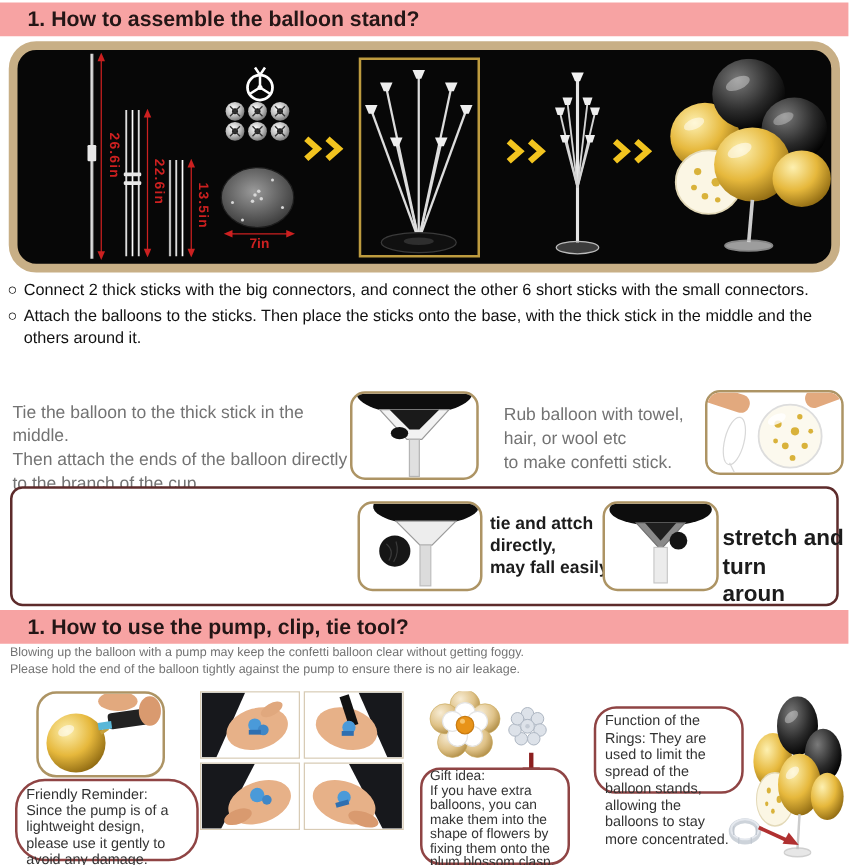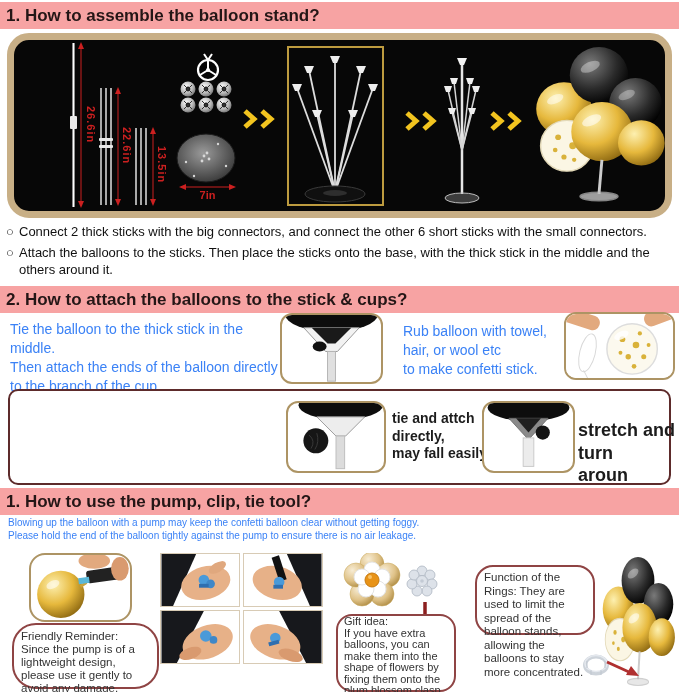--- a/index.html
+++ b/index.html
@@ -1,40 +1,40 @@
 <!DOCTYPE html>
 <html><head>
 <meta charset="utf-8">
 <style>
   * { margin:0; padding:0; box-sizing:border-box; }
   body { font-family:"Liberation Sans", sans-serif; background:#fff; }
   .page { position:relative; width:679px; height:692px; background:#fff; overflow:hidden; }
   .abs { position:absolute; }
 
   .hbar { left:0; width:679px; height:27px; background:#f7a3a3; color:#241616;
-          font-weight:bold; font-size:17px; line-height:27px; padding-left:6px; }
+          font-weight:bold; font-size:17px; line-height:27px; padding-left:22px; }
 
   .panel { left:7px; top:33px; width:665px; height:185px; background:#070707;
            border:7px solid #c8af86; border-radius:22px; }
 
   .stick { background:linear-gradient(90deg,#555,#fff 50%,#555); }
   .band  { background:#e8e8e8; border-radius:1px; }
 
   .dimlabel { color:#cc2020; font-weight:bold; font-size:11px;
               writing-mode:vertical-rl; letter-spacing:1px; }
   .dimlabel-h { color:#cc2020; font-weight:bold; font-size:11px; text-align:center; }
 
   .goldbox { border:2px solid #bd9b3f; background:transparent; }
 
   .notes { left:6px; top:223px; width:670px; color:#111; font-size:13px; line-height:1.35; }
   .note-row { display:flex; margin-bottom:3px; }
   .note-marker { width:13px; flex:0 0 13px; }
 
   .pre { white-space:pre-line; }
-  .body-text { color:#3b82f6; font-size:14px; line-height:1.35; }
+  .body-text { color:#737373; font-size:14px; line-height:1.35; }
   .label-text { color:#1c1c1c; font-size:13.5px; line-height:1.25; font-weight:bold; }
 
   .imgbox { background:#fff; border:2px solid #ad9464; border-radius:12px; overflow:hidden; }
   .otherbox { left:8px; top:389px; width:663px; height:96px; border:2px solid #5d2b2b;
               border-radius:10px; background:#fff; }
   .bubble { background:#fff; border:2px solid #8f4444; color:#333; }
 
   .gridcell { background:#fff; border:1px solid #d8cbb5; overflow:hidden; }
   .flipx { transform:scaleX(-1); }
 </style>
@@ -251,21 +251,20 @@
     <div class="note-row">
       <span class="note-marker">○</span>
       <span>Connect 2 thick sticks with the big connectors, and connect the other 6 short sticks with the small connectors.</span>
     </div>
     <div class="note-row">
       <span class="note-marker">○</span>
       <span>Attach the balloons to the sticks. Then place the sticks onto the base, with the thick stick in the middle and the others around it.</span>
     </div>
   </div>
 
-  <div class="abs hbar" style="top:286px">2. How to attach the balloons to the stick &amp; cups?</div>
 
   <div class="abs body-text pre" style="left:10px;top:320px;width:270px">Tie the balloon to the thick stick in the middle.
 Then attach the ends of the balloon directly
 to the branch of the cup.</div>
 
   <div class="abs imgbox" style="left:280px;top:313px;width:103px;height:71px">
     <svg width="99" height="67" viewBox="0 0 100 66">
       <ellipse cx="50" cy="-2" rx="47" ry="18" fill="#0d0d0d"></ellipse>
       <path d="M22,12 L78,12 L56,36 L44,36 Z" fill="#f2f2f2" stroke="#999"></path>
       <path d="M30,12 L70,12 L54,28 L46,28 Z" fill="#1a1a1a"></path>

